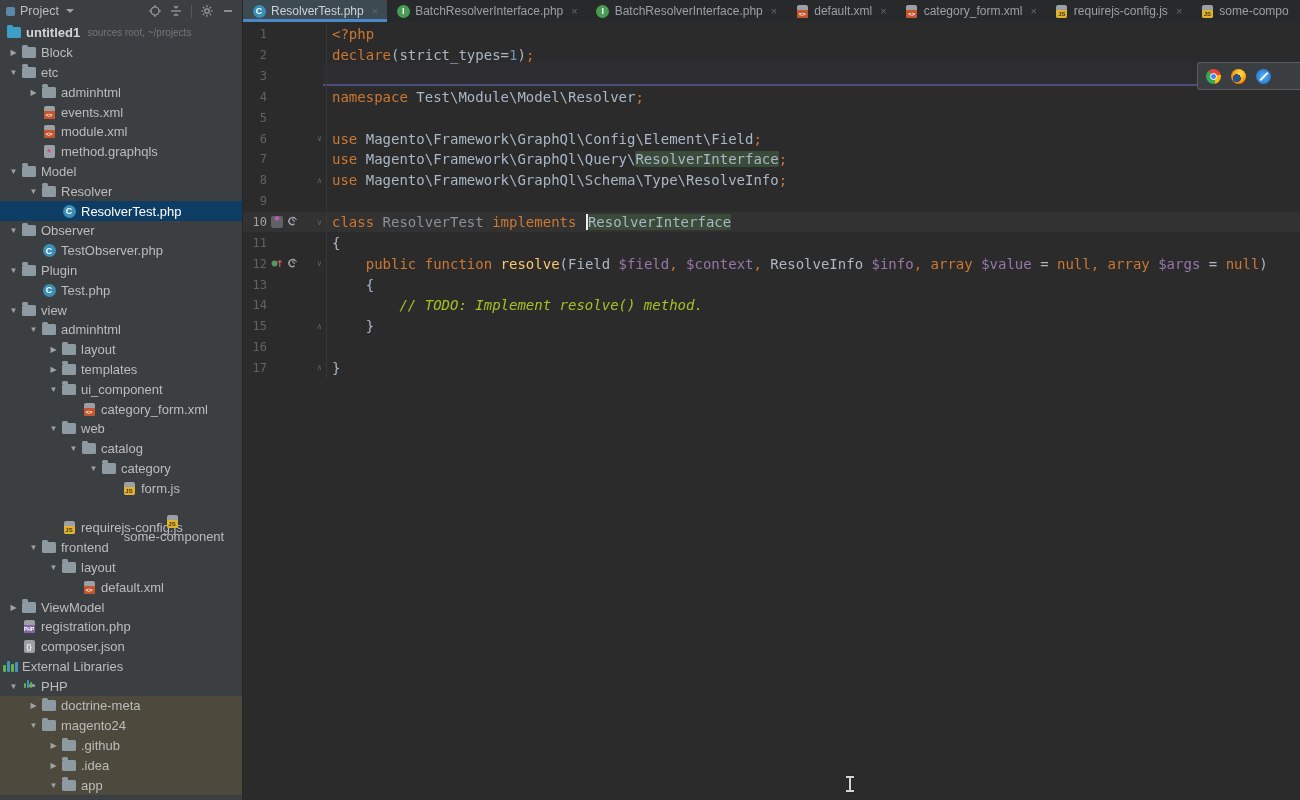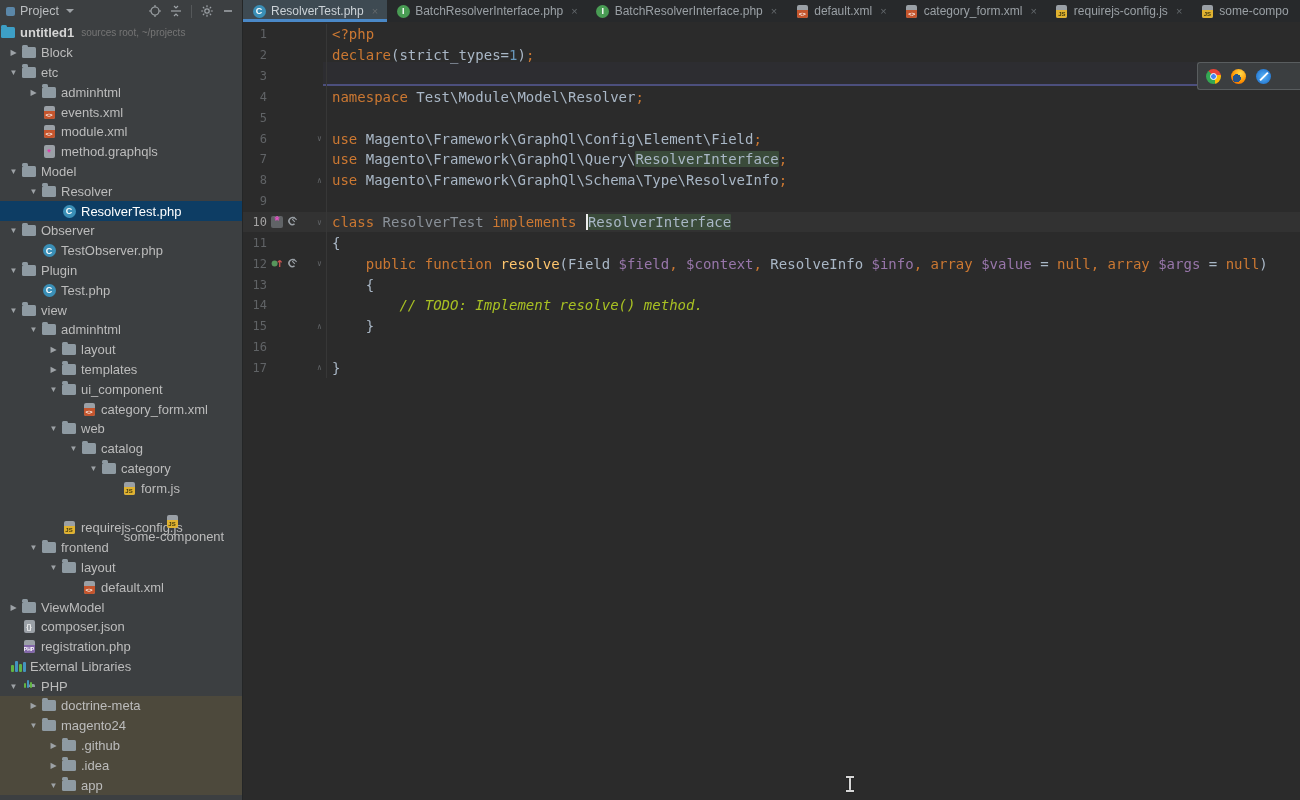--- a/index.html
+++ b/index.html
@@ -126,21 +126,21 @@
             <path d="M7 1.2v2M7 10.8v2M1.2 7h2M10.8 7h2M2.9 2.9l1.4 1.4M9.7 9.7l1.4 1.4M11.1 2.9L9.7 4.3M4.3 9.7l-1.4 1.4" stroke="#9da2a6" stroke-width="1.2"></path>
           </svg>
       </span>
       <span class="hico">
         <svg width="12" height="12" viewBox="0 0 12 12">
             <path d="M2 6h8" stroke="#9da2a6" stroke-width="1.6"></path>
           </svg>
       </span>
     </div>
     <div class="tree" id="tree">
-        <div class="trow" style="">
+        <div class="trow" style="padding-left: 6px;">
           <span class="ticon">
             <span class="i-folder teal"></span>
           </span>
           <span class="bold">untitled1</span>
           <span class="tinfo">sources root, ~/projects</span>
         </div>
         <div class="trow" style="padding-left: 6px;">
           <span class="arrow">▶</span>
           <span class="ticon">
             <span class="i-folder"></span>
@@ -356,35 +356,35 @@
           <span class="arrow">▶</span>
           <span class="ticon">
             <span class="i-folder"></span>
           </span>
           <span>ViewModel</span>
         </div>
         <div class="trow" style="padding-left: 6px;">
           <span class="arrow"></span>
           <span class="ticon">
             <span class="fico">
+              <span class="band php">PHP</span>
+            </span>
+          </span>
+          <span>registration.php</span>
+        </div>
+        <div class="trow" style="padding-left: 6px;">
+          <span class="arrow"></span>
+          <span class="ticon">
+            <span class="fico">
               <span class="mid json">{}</span>
             </span>
           </span>
           <span>composer.json</span>
         </div>
-        <div class="trow" style="padding-left: 6px;">
-          <span class="arrow"></span>
-          <span class="ticon">
-            <span class="fico">
-              <span class="band php">PHP</span>
-            </span>
-          </span>
-          <span>registration.php</span>
-        </div>
-        <div class="trow" style="padding-left: 10px;">
+        <div class="trow" style="padding-left: 2px;">
           <span class="ticon">
             <span class="i-libs">
               <b style="height:7px;background:#62b543"></b>
               <b style="height:11px;background:#4394bf"></b>
               <b style="height:8px;background:#62b543"></b>
               <b style="height:10px;background:#4394bf"></b>
             </span>
           </span>
           <span>External Libraries</span>
         </div>

